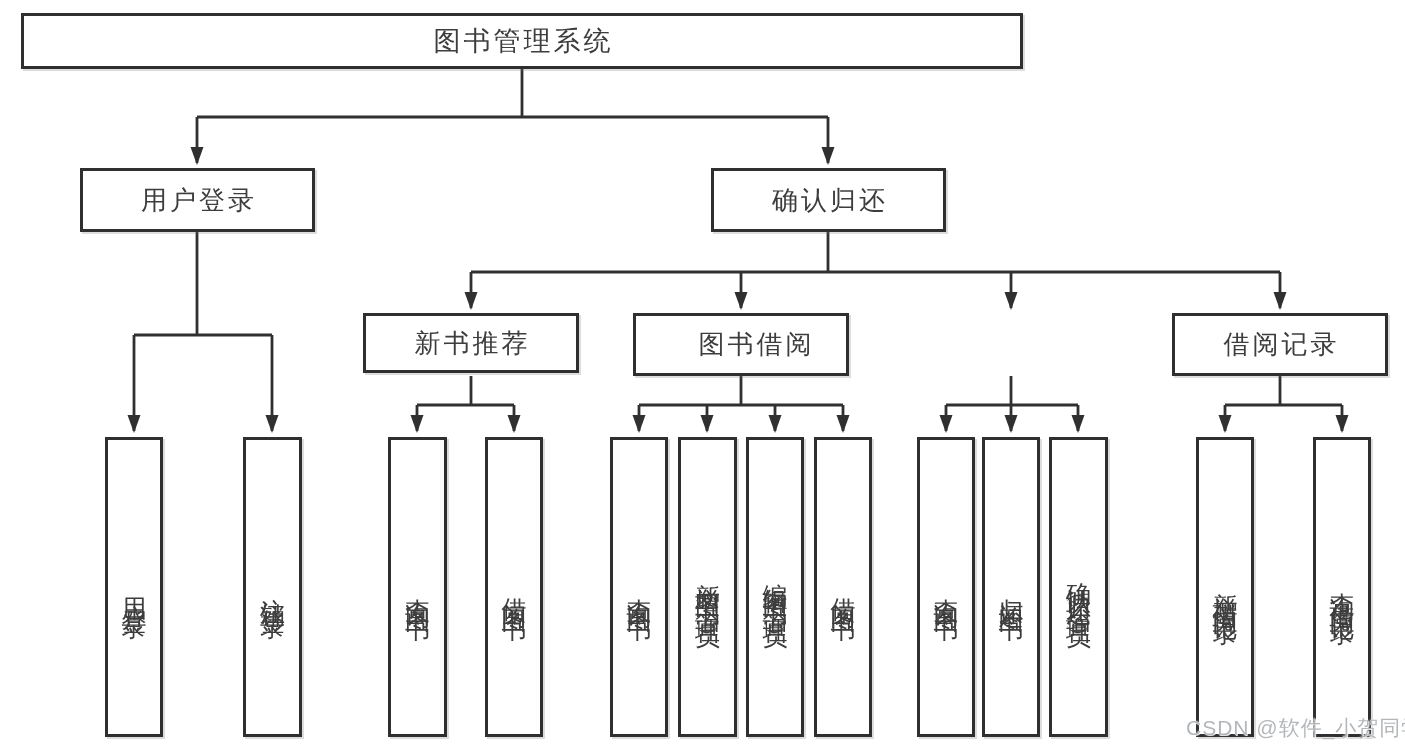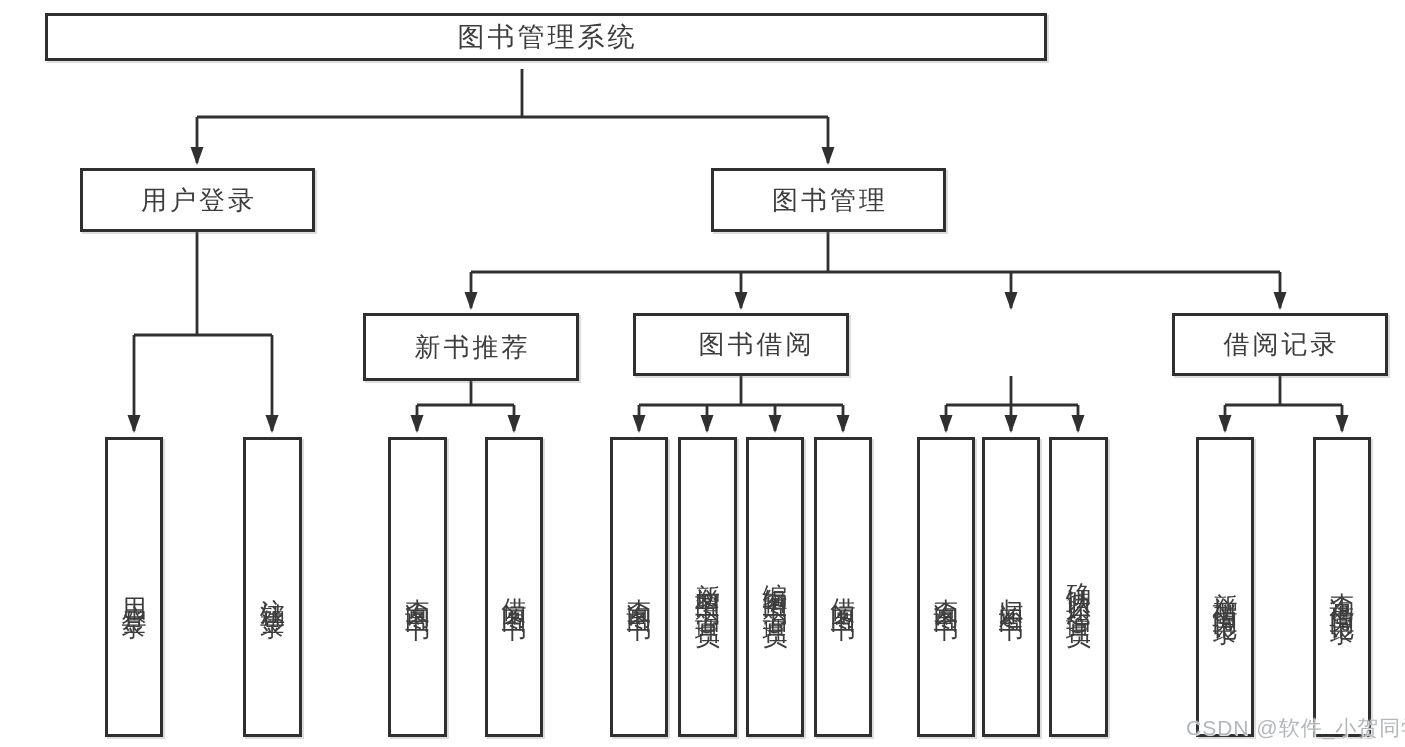--- a/index.html
+++ b/index.html
@@ -100,32 +100,32 @@
       <path d="M1011,405 V431" marker-end="url(#arr)"></path>
       <path d="M1078,405 V431" marker-end="url(#arr)"></path>
 
       <path d="M1280,376 V405"></path>
       <path d="M1225,405 H1342"></path>
       <path d="M1225,405 V431" marker-end="url(#arr)"></path>
       <path d="M1342,405 V431" marker-end="url(#arr)"></path>
     </g>
   </svg>
 
-  <div class="box h top-title" style="left:21px; top:13px; width:1002px; height:48px;margin-left:24px;">
+  <div class="box h top-title" style="left:21px; top:13px; width:1002px; height:56px;">
     <span class="lbl">图书管理系统</span>
   </div>
 
   <div class="box h" style="left:80px; top:168px; width:235px; height:64px;">
     <span class="lbl">用户登录</span>
   </div>
   <div class="box h" style="left:711px; top:168px; width:235px; height:64px;">
-    <span class="lbl">图书管理</span>
+    <span class="lbl">确认归还</span>
   </div>
 
-  <div class="box h" style="left:363px; top:313px; width:216px; height:68px;text-align:center;">
+  <div class="box h" style="left:363px; top:313px; width:216px; height:60px;text-align:center;">
     <span class="lbl">新书推荐</span>
   </div>
   <div class="box h" style="left:633px; top:313px; width:216px; height:63px;padding-left:28px;">
     <span class="lbl">图书借阅</span>
   </div>
   <div class="box h" style="left:1172px; top:313px; width:216px; height:63px;align-items:center;">
     <span class="lbl">借阅记录</span>
   </div>
 
   <div class="box v" style="left:105px; top:437px; width:58px; height:300px;">

